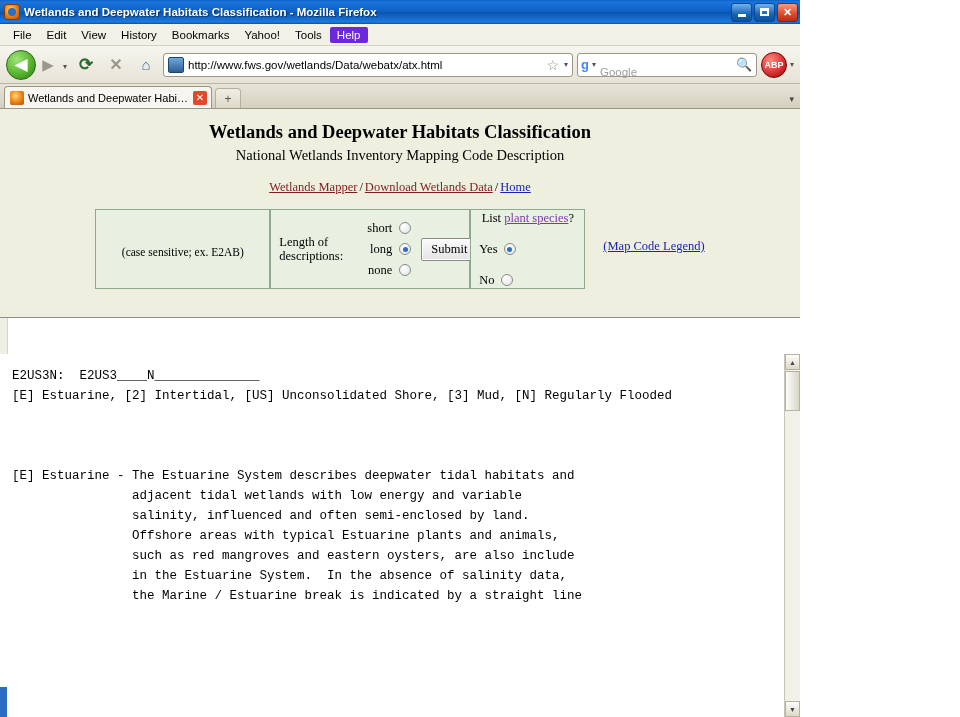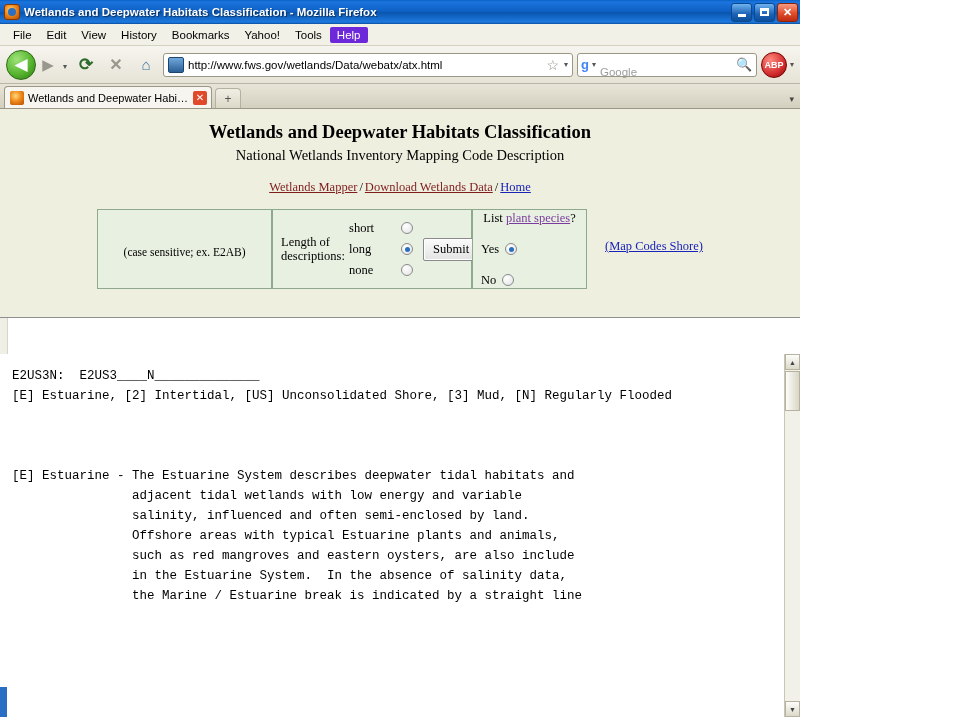--- a/index.html
+++ b/index.html
@@ -383,21 +383,21 @@
     flex-direction: column;
     gap: 6px;
     margin-left: 8px;
     font-size: 12.5px;
     font-family: "Liberation Serif", serif;
   }
   .radio-line {
     display: flex;
     align-items: center;
     gap: 7px;
-    justify-content: space-between;
+    justify-content: flex-end;
     width: 64px;
   }
   .radio {
     width: 12px; height: 12px;
     border-radius: 50%;
     border: 1px solid #8a8a8a;
     background: radial-gradient(circle at 35% 30%, #ffffff, #e2e2e2);
     box-sizing: border-box;
     position: relative;
     flex: none;
@@ -608,21 +608,21 @@
               <span class="radio sel"></span>
             </div>
             <div class="plant-opt">
               <span>No</span>
               <span class="radio"></span>
             </div>
           </div>
         </div>
 
         <div class="map-legend">
-          <a href="#">(Map Codes Shore)</a>
+          <a href="#">(Map Code Legend)</a>
         </div>
       </div>
     </div>
 
     <div class="bottom-frame">
       <div class="mono"><span>E2US3N:  E2US3____N______________</span>
 <span>[E] Estuarine, [2] Intertidal, [US] Unconsolidated Shore, [3] Mud, [N] Regularly Flooded</span>
 
 
 

